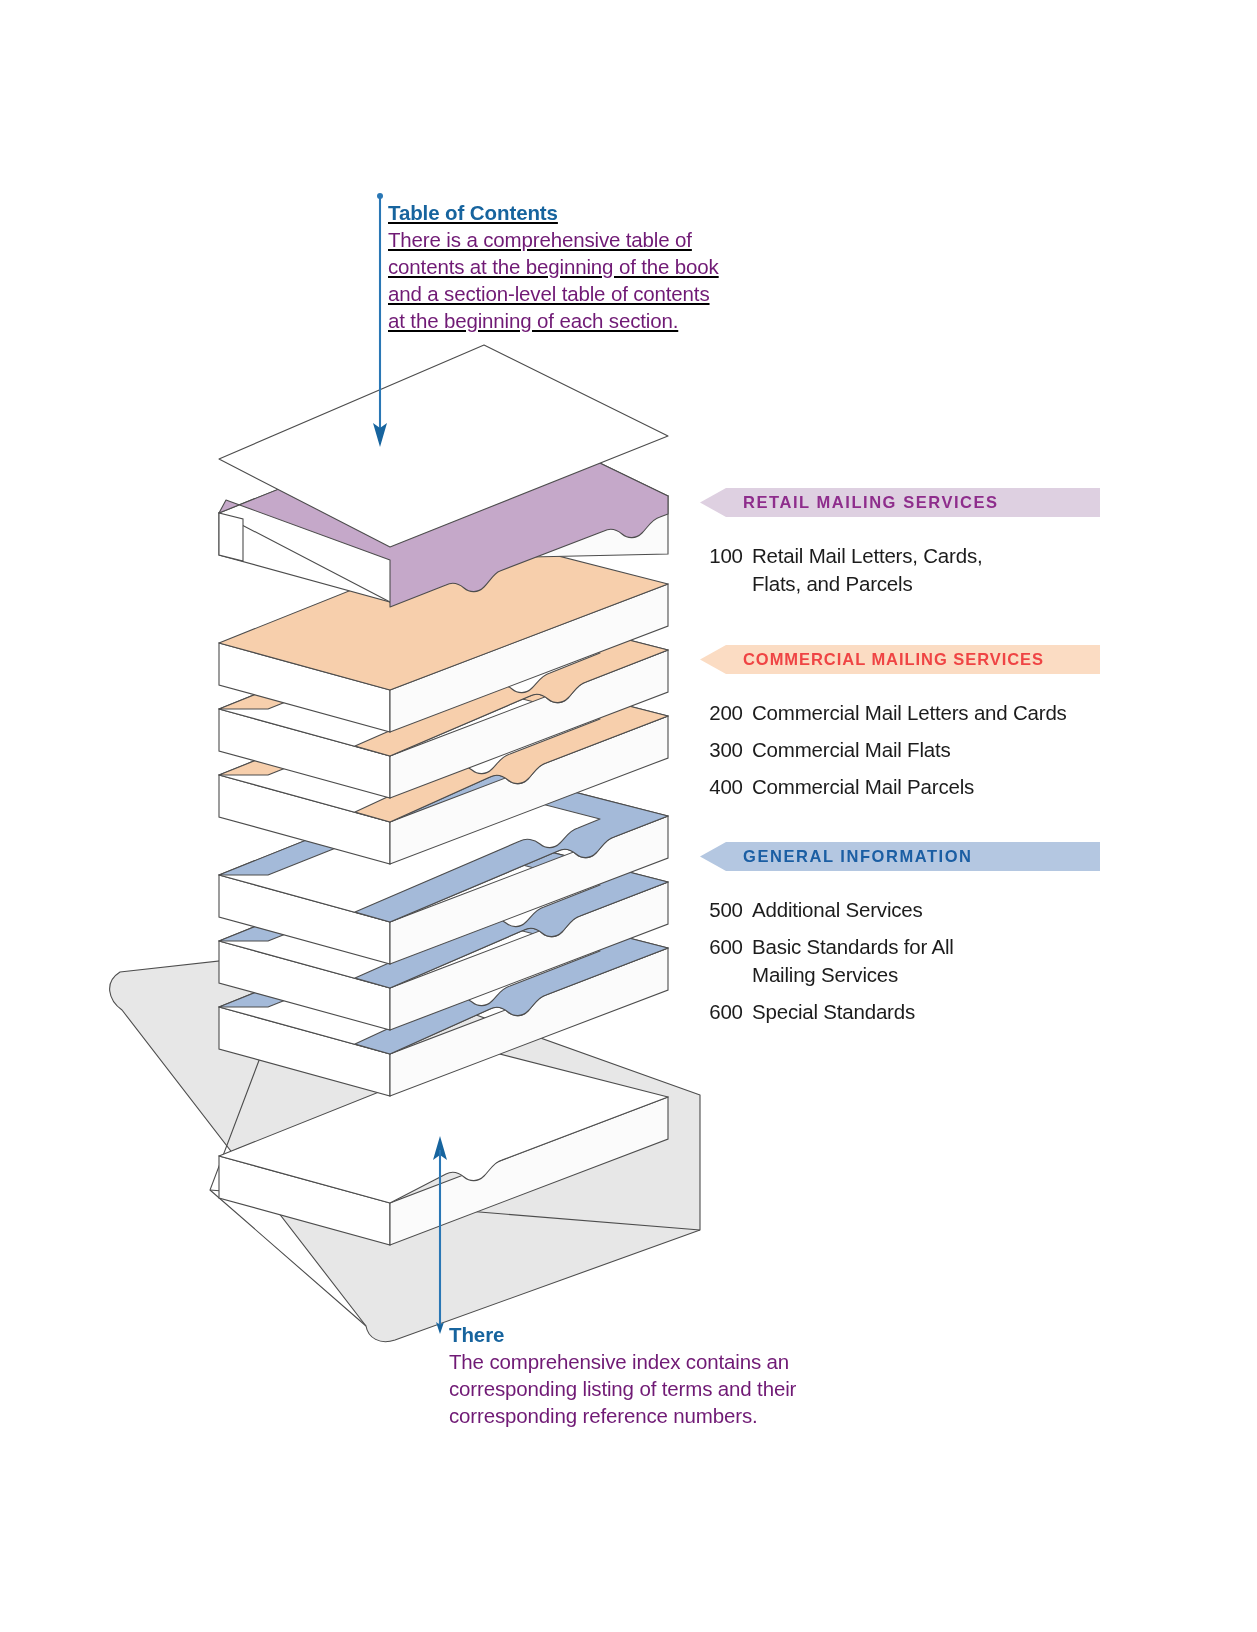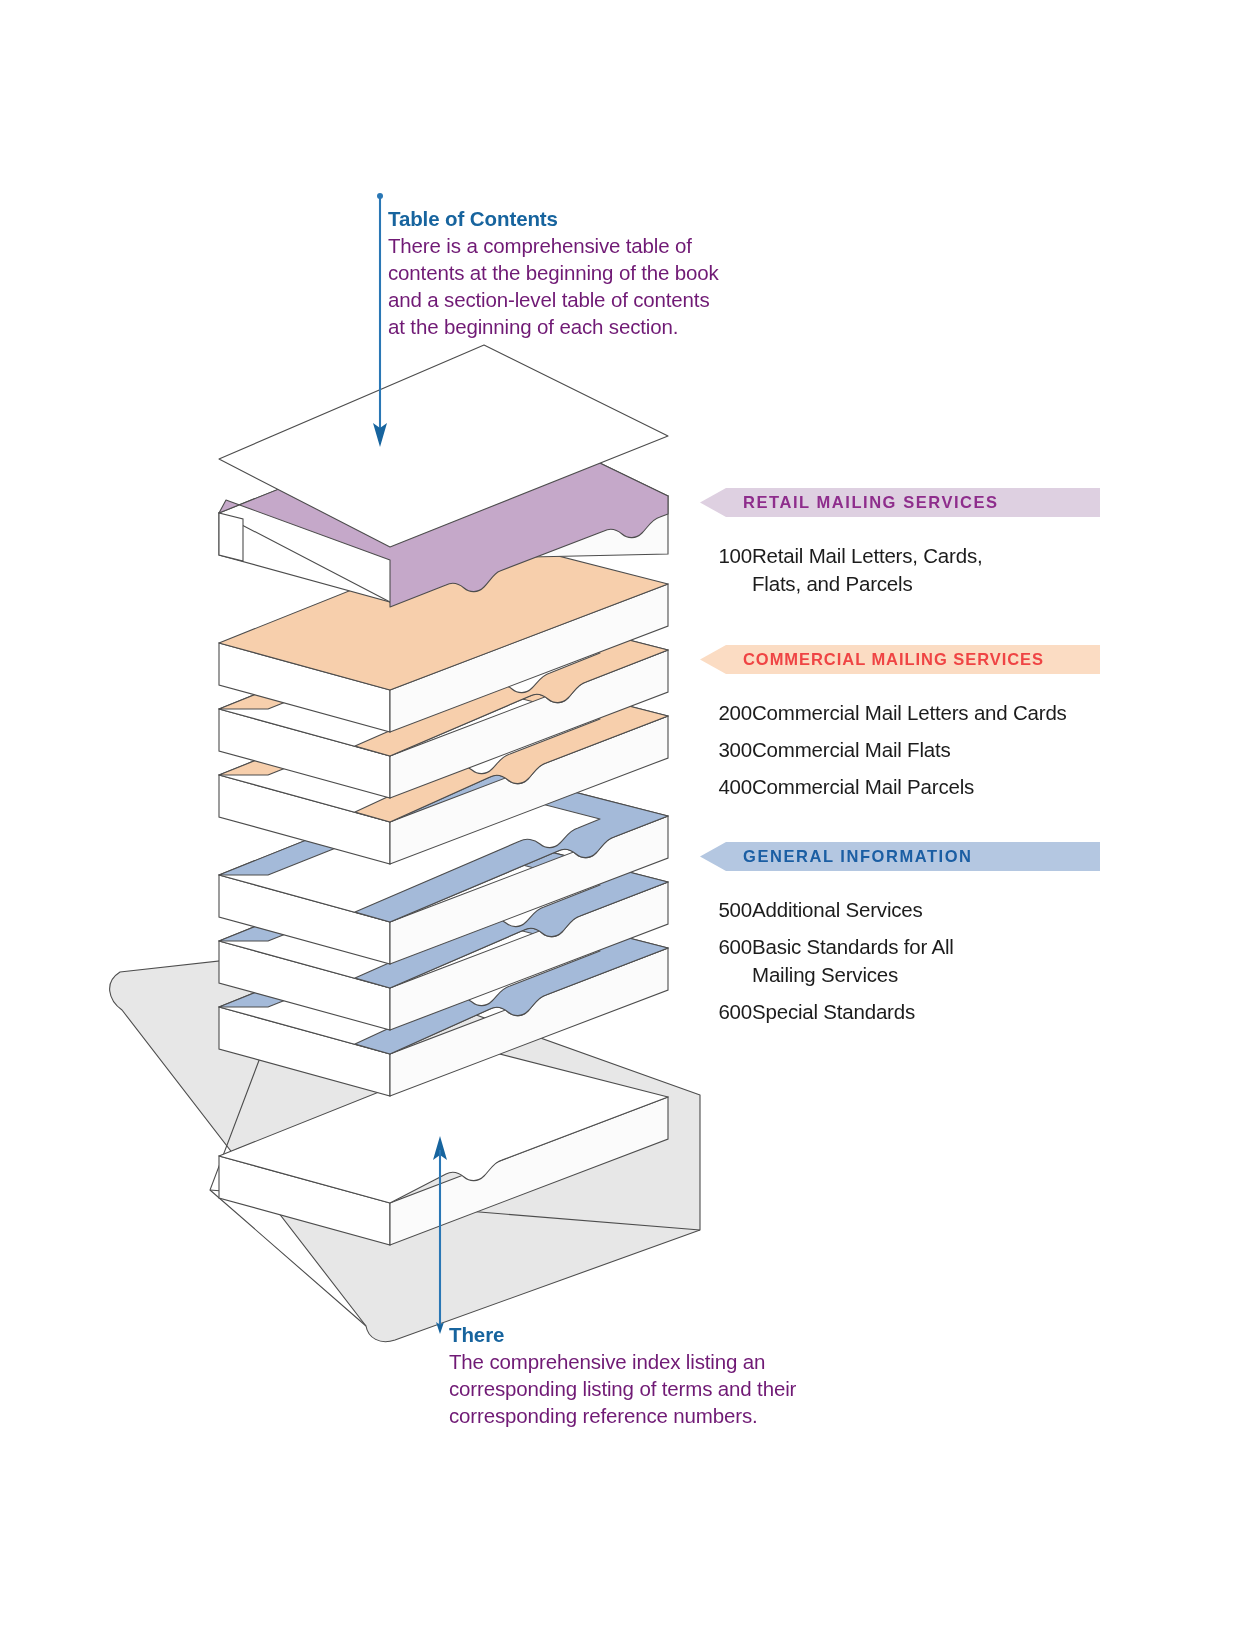--- a/index.html
+++ b/index.html
@@ -41,21 +41,21 @@
     white-space: nowrap;
   }
   .callout-body {
     color: #701a75;
     font-size: 20.5px;
     line-height: 27px;
     letter-spacing: -0.15px;
   }
   .callout-body div { white-space: nowrap; }
 
-  #toc-callout { left: 388px; top: 205px; }
+  #toc-callout { left: 388px; top: 199px; text-decoration: underline; }
   #index-callout { left: 449px; top: 1321px; }
 
   
   .section-block {
     position: absolute;
     left: 700px;
     width: 420px;
   }
   #section-retail     { top: 488px; }
   #section-commercial { top: 645px; }
@@ -89,21 +89,21 @@
     margin-top: 11px;
   }
   .item-row {
     display: flex;
     align-items: flex-start;
     margin-bottom: 9px;
   }
   .item-num {
     width: 52px;
     flex: 0 0 52px;
-    text-align: right;
+    text-align: center;
     font-size: 20.5px;
     line-height: 28px;
     color: #1c1c1c;
     letter-spacing: -0.2px;
   }
   .item-label {
     font-size: 20.5px;
     line-height: 28px;
     color: #1c1c1c;
     letter-spacing: -0.2px;
@@ -297,21 +297,21 @@
       <div>There is a comprehensive table of</div>
       <div>contents at the beginning of the book</div>
       <div>and a section-level table of contents</div>
       <div>at the beginning of each section.</div>
     </div>
   </div>
 
   <div class="callout" id="index-callout">
     <div class="callout-title">There</div>
     <div class="callout-body">
-      <div>The comprehensive index listing an</div>
+      <div>The comprehensive index contains an</div>
       <div>corresponding listing of terms and their</div>
       <div>corresponding reference numbers.</div>
     </div>
   </div>
 
   <div class="section-block" id="section-retail">
     <div class="banner">
       <svg viewBox="0 0 400 29" preserveAspectRatio="none">
         <path d="M 0 14.5 L 26 0 L 400 0 L 400 29 L 26 29 Z" fill="#ded0e1"></path>
       </svg>

